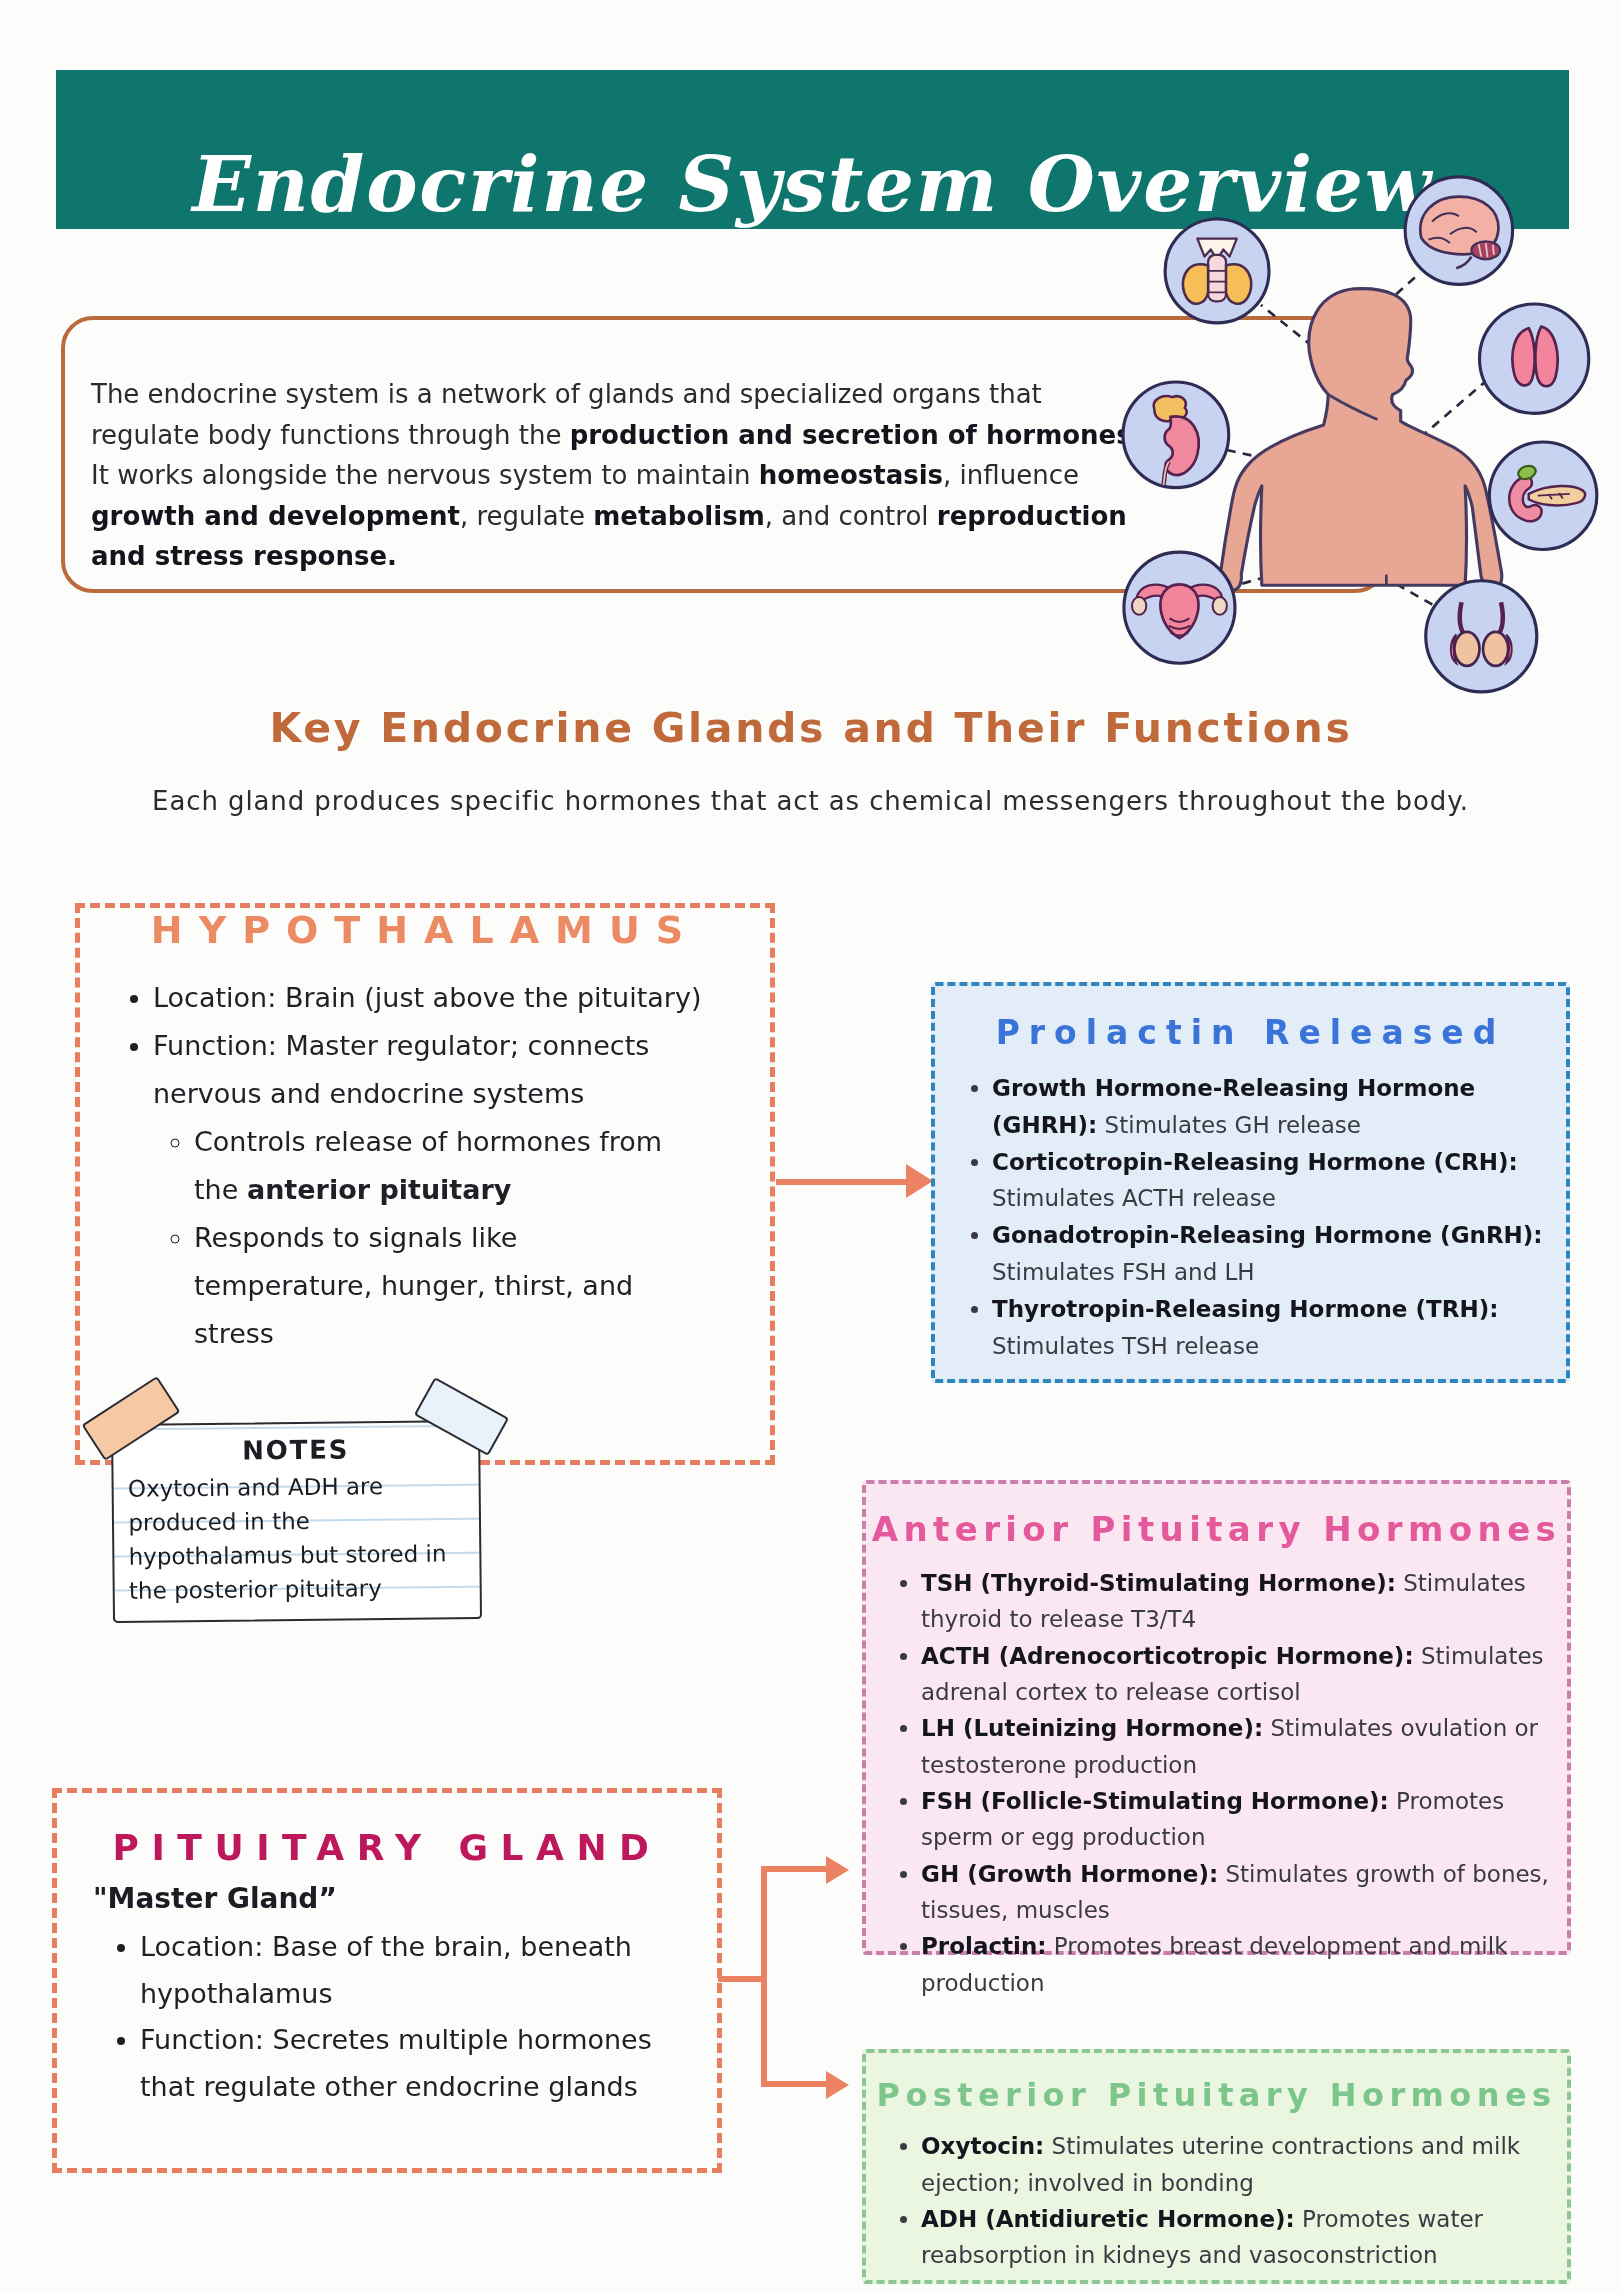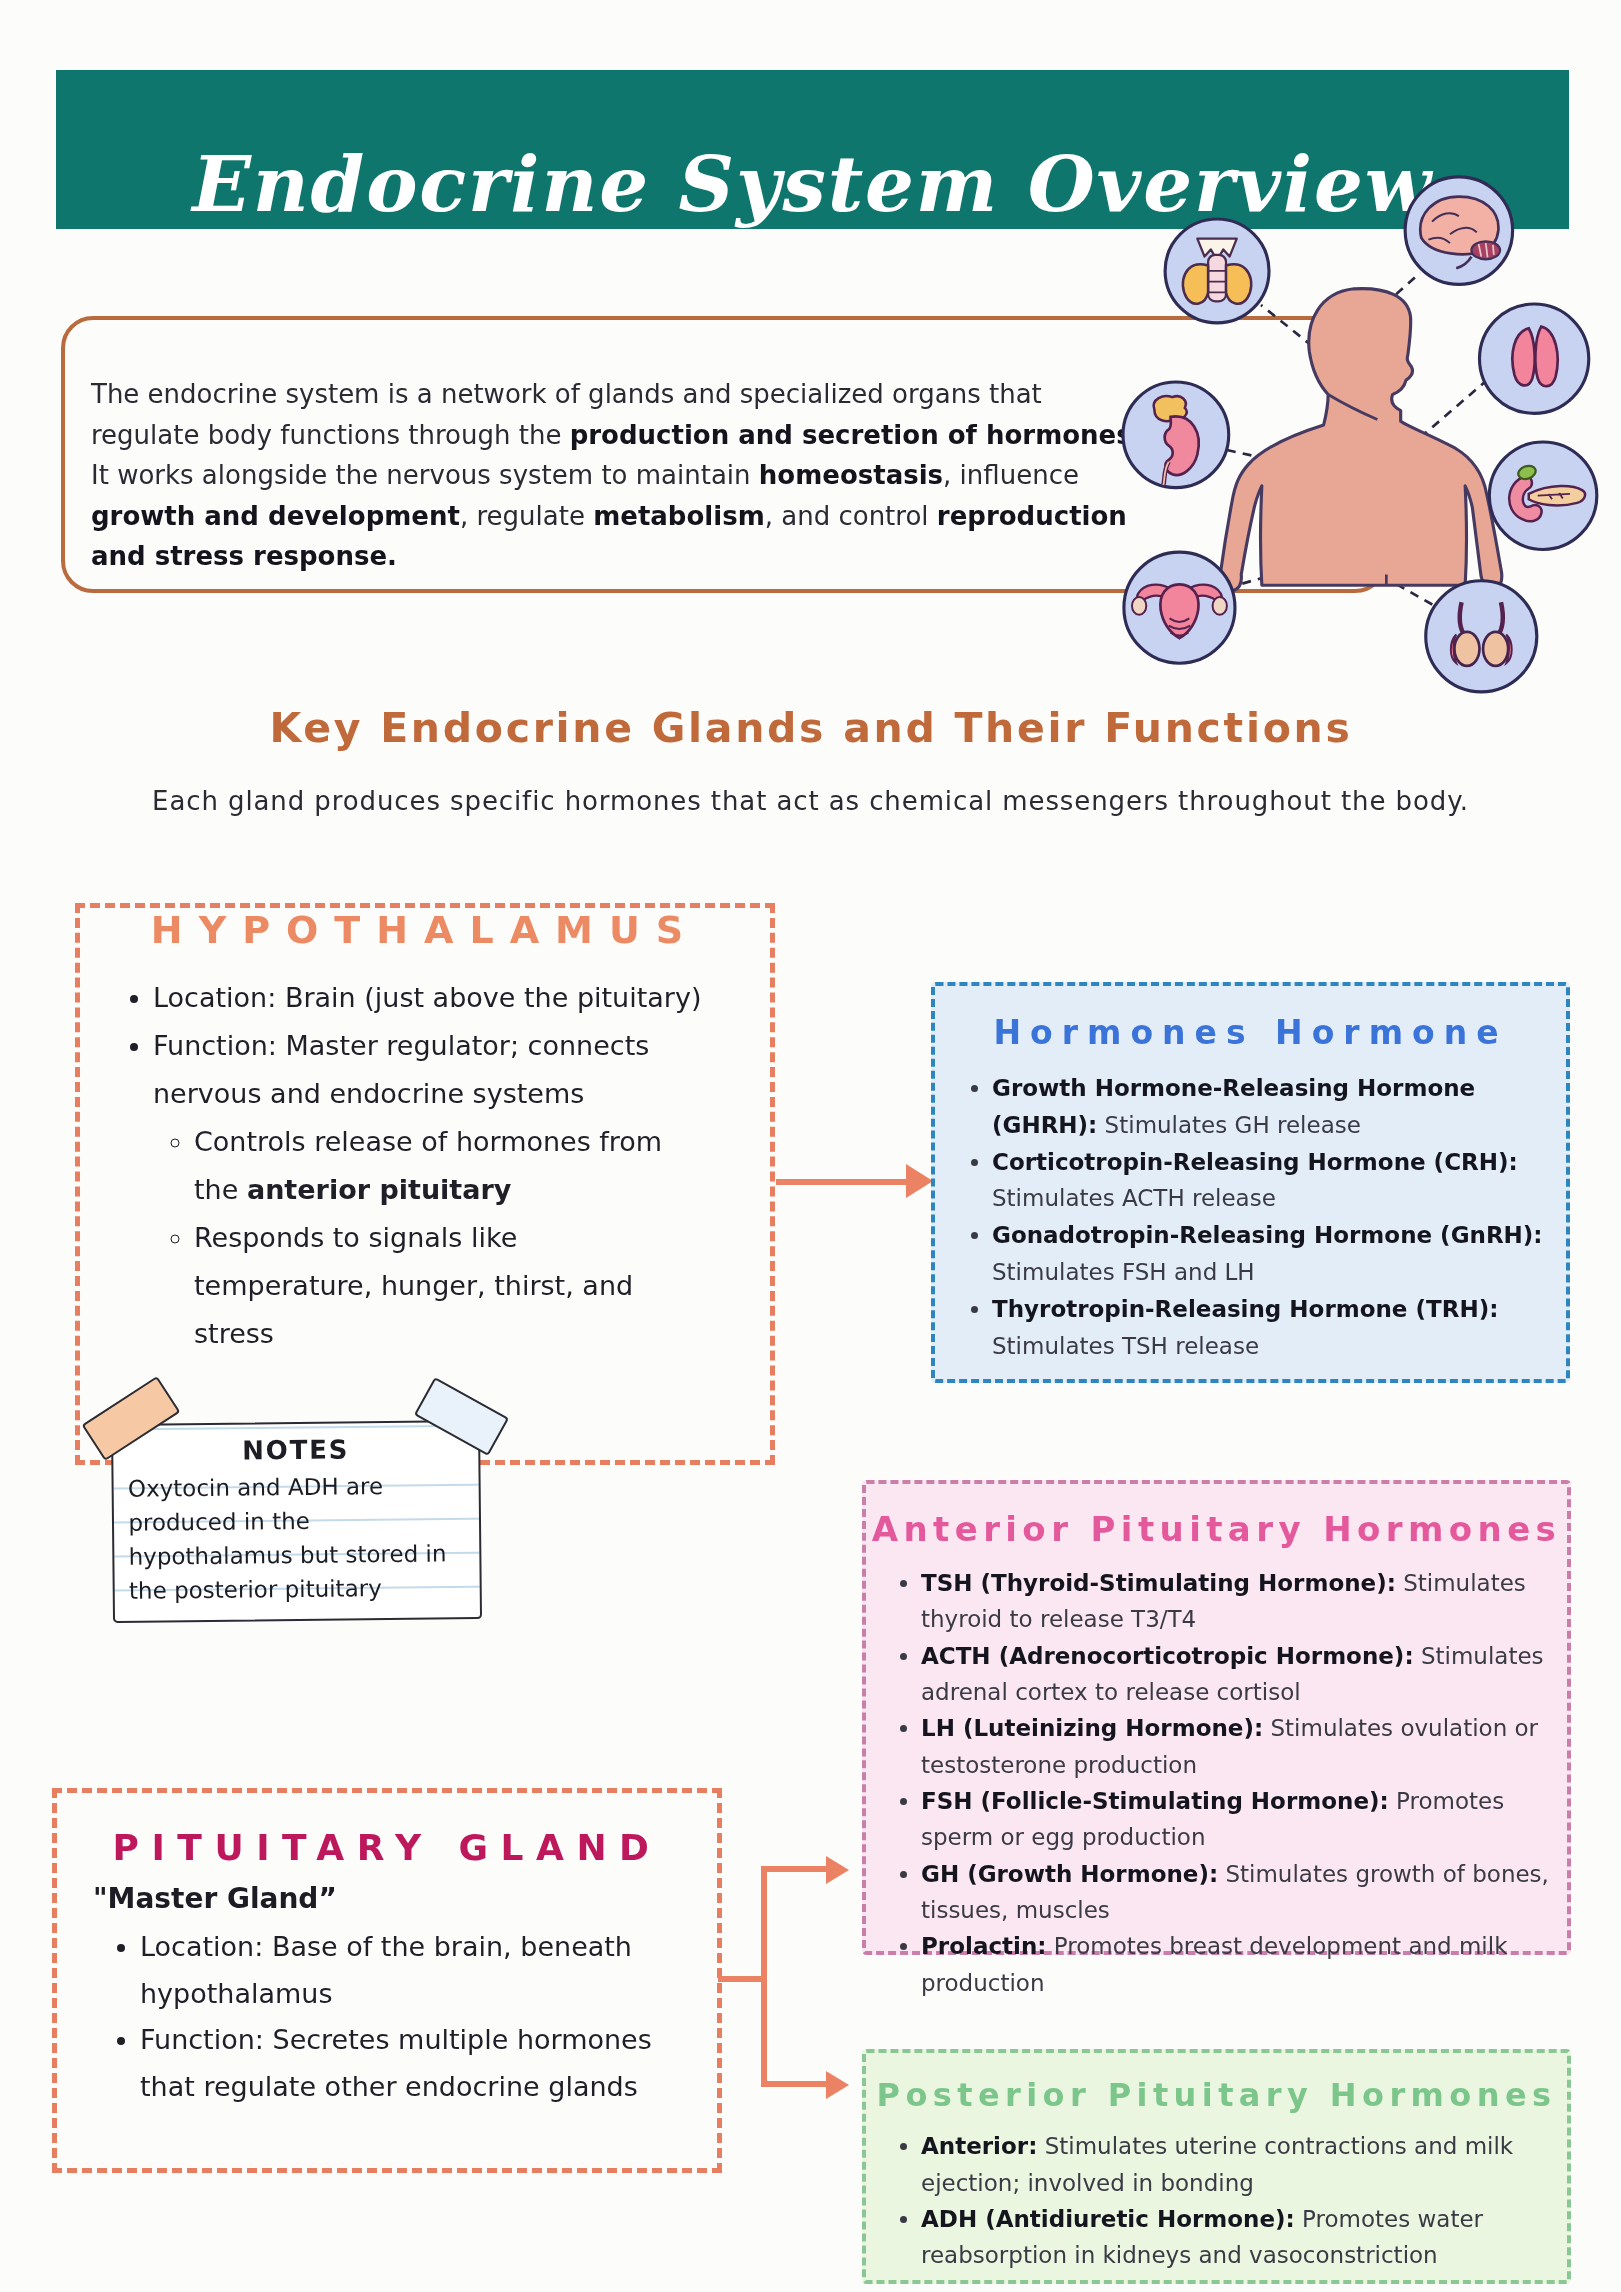--- a/index.html
+++ b/index.html
@@ -203,21 +203,21 @@
           <li><span>Responds to signals like temperature, hunger, thirst, and stress</span></li>
         </ul>
       </li>
     </ul>
   </div>
 
   <div class="abs aline" style="left:776px;top:1179px;width:134px;height:6.3px;"></div>
   <div class="abs ahead" style="left:906px;top:1164px;"></div>
 
   <div class="abs dashbox hrel">
-    <div class="boxtitle">Hormones Hormone</div>
+    <div class="boxtitle">Prolactin Released</div>
     <ul>
       <li><span class="b">Growth Hormone-Releasing Hormone (GHRH):</span><span> Stimulates GH release</span></li>
       <li><span class="b">Corticotropin-Releasing Hormone (CRH):</span><span> Stimulates ACTH release</span></li>
       <li><span class="b">Gonadotropin-Releasing Hormone (GnRH):</span><span> Stimulates FSH and LH</span></li>
       <li><span class="b">Thyrotropin-Releasing Hormone (TRH):</span><span> Stimulates TSH release</span></li>
     </ul>
   </div>
 
   <div class="abs note">
     <div class="note-title">NOTES</div>
@@ -250,19 +250,19 @@
   <div class="abs aline" style="left:718px;top:1976px;width:49px;height:6.3px;"></div>
   <div class="abs aline" style="left:761px;top:1866px;width:6.3px;height:221px;"></div>
   <div class="abs aline" style="left:761px;top:1866px;width:68px;height:6.3px;"></div>
   <div class="abs aline" style="left:761px;top:2081px;width:68px;height:6.3px;"></div>
   <div class="abs ahead sm" style="left:826px;top:1856px;"></div>
   <div class="abs ahead sm" style="left:826px;top:2071px;"></div>
 
   <div class="abs dashbox post">
     <div class="boxtitle">Posterior Pituitary Hormones</div>
     <ul>
-      <li><span class="b">Anterior:</span><span> Stimulates uterine contractions and milk ejection; involved in bonding</span></li>
+      <li><span class="b">Oxytocin:</span><span> Stimulates uterine contractions and milk ejection; involved in bonding</span></li>
       <li><span class="b">ADH (Antidiuretic Hormone):</span><span> Promotes water reabsorption in kidneys and vasoconstriction</span></li>
     </ul>
   </div>
 
 </div>
 
 
 </body></html>

